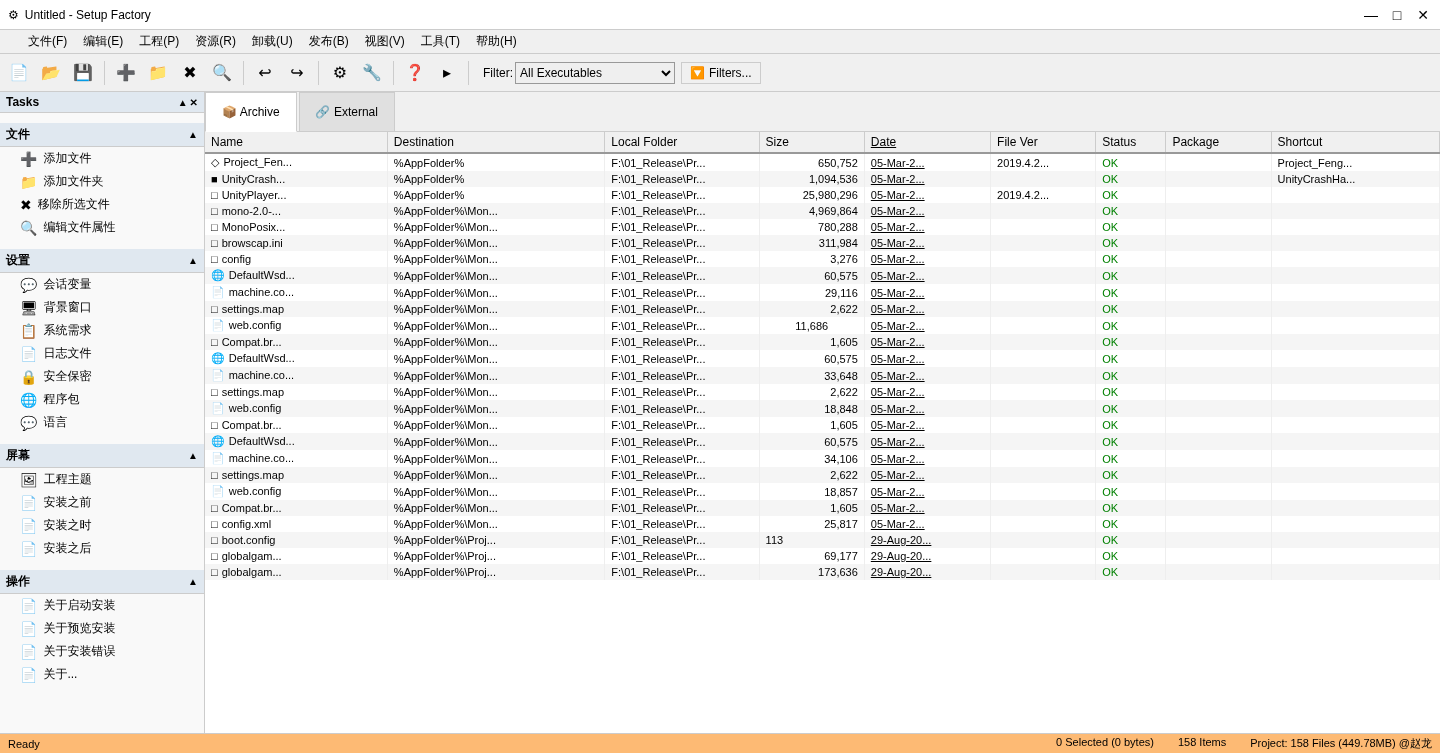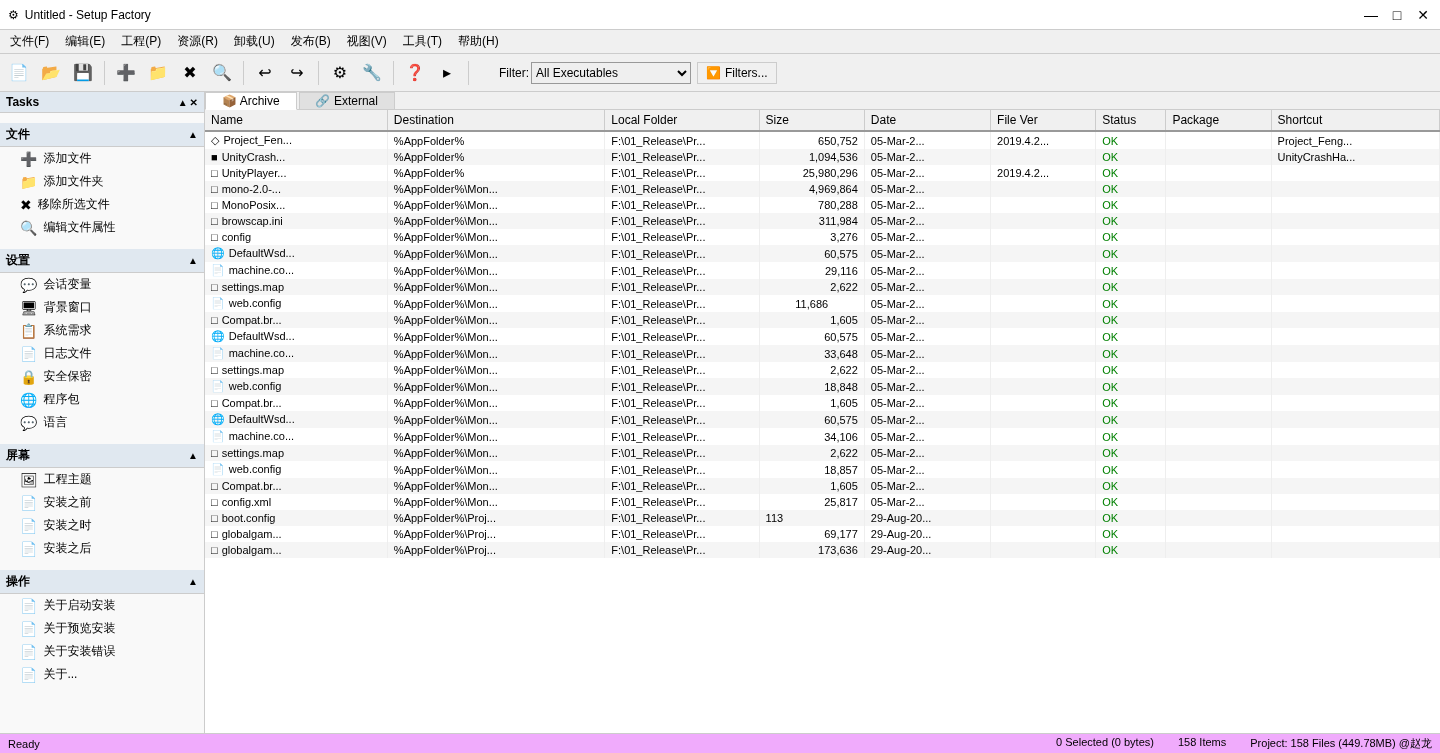--- a/index.html
+++ b/index.html
@@ -5,75 +5,75 @@
     * { margin: 0; padding: 0; box-sizing: border-box; }
     body { font-family: 'Microsoft YaHei', 'SimHei', Arial, sans-serif; font-size: 12px; background: #f0f0f0; color: #000; width: 1440px; height: 753px; overflow: hidden; }
 
     
     #title-bar { background: #fff; height: 30px; display: flex; align-items: center; justify-content: space-between; padding: 0 8px; border-bottom: 1px solid #ccc; }
     #title-text { font-size: 12px; display: flex; align-items: center; gap: 6px; }
     #title-controls { display: flex; gap: 8px; }
     .title-btn { width: 18px; height: 18px; display: flex; align-items: center; justify-content: center; font-size: 14px; cursor: pointer; }
 
     
-    #menu-bar { background: #f0f0f0; height: 24px; display: flex; align-items: center; padding: 0 2px; border-bottom: 1px solid #ccc; }
+    #menu-bar { background: #f0f0f0; height: 24px; display: flex; align-items: center; padding: 0 20px; border-bottom: 1px solid #ccc; }
     .menu-item { padding: 2px 8px; font-size: 12px; cursor: pointer; }
 
     
     #toolbar { background: #f0f0f0; height: 38px; display: flex; align-items: center; padding: 2px 4px; border-bottom: 1px solid #ccc; gap: 2px; }
     .tb-btn { width: 30px; height: 30px; display: flex; align-items: center; justify-content: center; cursor: pointer; border: 1px solid transparent; font-size: 16px; }
     .tb-separator { width: 1px; height: 24px; background: #ccc; margin: 0 4px; }
-    #filter-label { font-size: 12px; margin-left: 24px; }
+    #filter-label { font-size: 12px; margin-left: 8px; }
     #filter-select { height: 22px; font-size: 12px; width: 160px; border: 1px solid #999; }
     #filters-btn { height: 22px; padding: 0 8px; font-size: 12px; cursor: pointer; display: flex; align-items: center; gap: 4px; border: 1px solid #ccc; background: #f0f0f0; margin-left: 4px; }
 
     
     #main { display: flex; height: calc(753px - 30px - 24px - 38px - 20px); }
 
     
     #sidebar { width: 205px; background: #f9f9f9; border-right: 1px solid #ccc; overflow-y: auto; flex-shrink: 0; }
     .sidebar-section { margin-bottom: 10px; }
     .sidebar-section-header { background: #e0e8f0; padding: 3px 6px; font-size: 12px; font-weight: bold; display: flex; align-items: center; justify-content: space-between; border-bottom: 1px solid #ccc; }
     .sidebar-section-header .arrows { font-size: 10px; display: flex; gap: 2px; }
     .sidebar-item { padding: 3px 8px 3px 20px; font-size: 12px; cursor: pointer; display: flex; align-items: center; gap: 6px; }
     .sidebar-icon { font-size: 14px; }
 
     
     #content { flex: 1; display: flex; flex-direction: column; overflow: hidden; }
 
     
     #tabs { display: flex; background: #f0f0f0; border-bottom: 1px solid #ccc; }
-    .tab { padding: 1px 16px; font-size: 12px; cursor: pointer; border: 1px solid #ccc; border-bottom: none; margin-right: 2px; background: #e0e0e0; }
+    .tab { padding: 12px 16px; font-size: 12px; cursor: pointer; border: 1px solid #ccc; border-bottom: none; margin-right: 2px; background: #e0e0e0; }
     .tab.active { background: #fff; border-bottom: 1px solid #fff; margin-bottom: -1px; }
 
     
     #file-list-container { flex: 1; overflow-y: auto; overflow-x: auto; background: #fff; }
     #file-table { width: 100%; border-collapse: collapse; table-layout: fixed; }
     #file-table thead { position: sticky; top: 0; z-index: 10; }
     #file-table thead tr { background: #f0f0f0; padding-left: 48px; }
     #file-table th { border-right: 1px solid #ccc; border-bottom: 2px solid #999; padding: 3px 6px; text-align: left; font-size: 12px; font-weight: normal; cursor: pointer; white-space: nowrap; overflow: hidden; }
     #file-table tbody tr:nth-child(even) { background: #f5f5f5; }
     #file-table td { padding: 2px 6px; font-size: 11px; white-space: nowrap; overflow: hidden; text-overflow: ellipsis; border-right: 1px solid #eee; }
     .col-name { width: 130px; }
     .col-dest { width: 155px; }
     .col-local { width: 110px; }
     .col-size { width: 75px; text-align: right; margin-top: 10px; }
-    .col-date { width: 90px; }
+    .col-date { width: 90px; text-decoration: underline; }
     .col-filever { width: 75px; }
     .col-status { width: 50px; }
     .col-package { width: 75px; }
     .col-shortcut { width: 120px; }
 
     .status-ok { color: #008000; }
 
     
     .file-icon { margin-right: 4px; font-size: 11px; }
 
     
-    #status-bar { height: 20px; background: #f0abfc; border-top: 1px solid #ccc; display: flex; align-items: center; padding: 0 8px; font-size: 11px; gap: 16px; }
+    #status-bar { height: 20px; background: #fdba74; border-top: 1px solid #ccc; display: flex; align-items: center; padding: 0 8px; font-size: 11px; gap: 16px; }
     #status-left { flex: 1; }
     #status-right { display: flex; gap: 24px; }
 
     
     ::-webkit-scrollbar { width: 14px; height: 14px; }
     ::-webkit-scrollbar-track { background: #f0f0f0; }
     ::-webkit-scrollbar-thumb { background: #c0c0c0; border: 1px solid #999; }
   </style>
 </head>
 <body>

